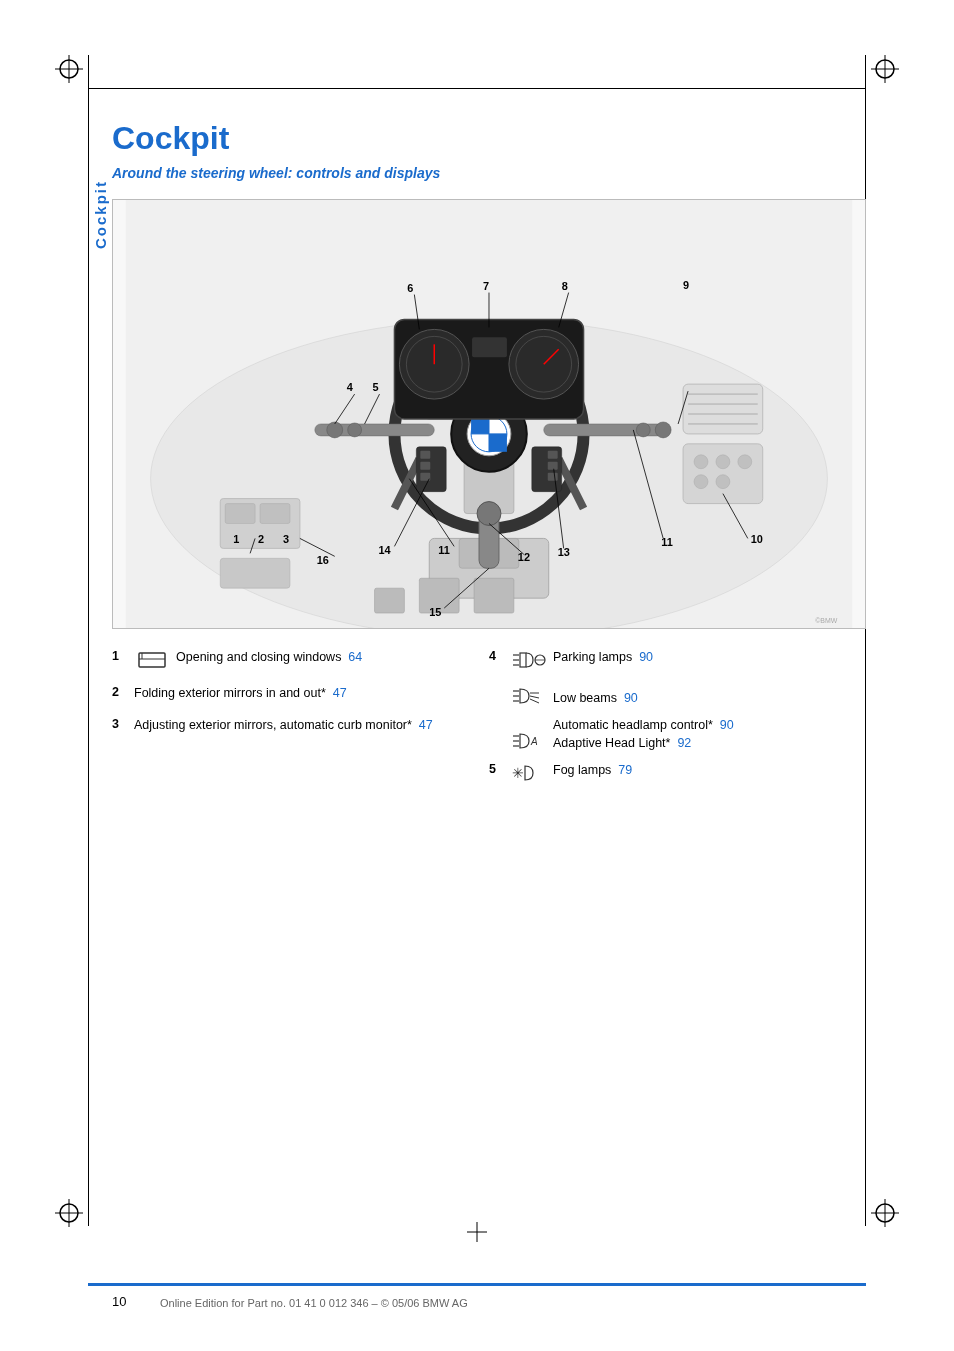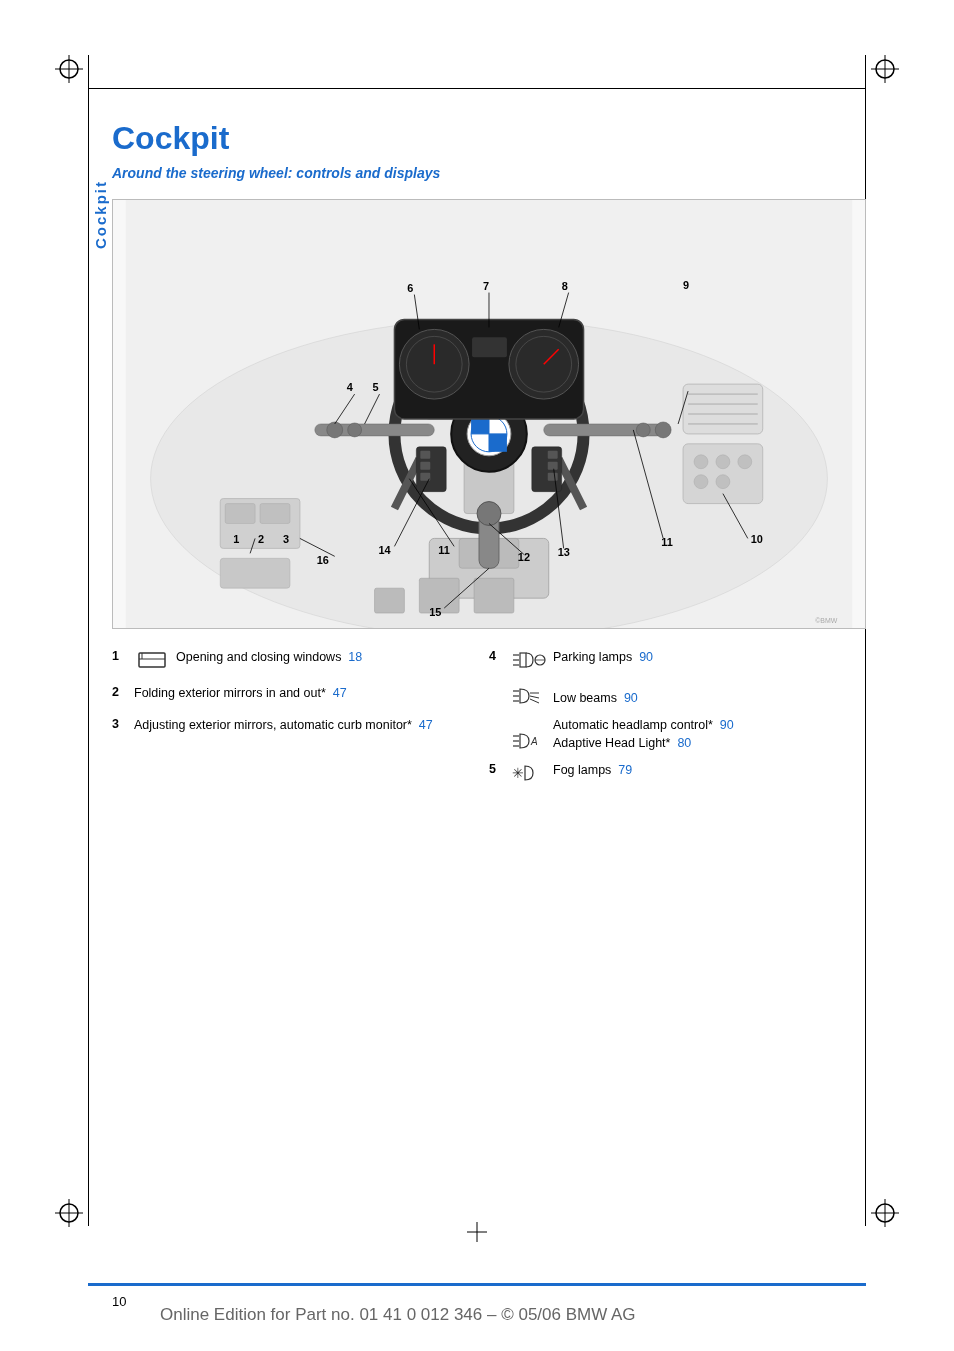--- a/index.html
+++ b/index.html
@@ -380,21 +380,21 @@
       <div class="legend-item">
         <span class="legend-num">1</span>
         <span class="legend-icon">
           <svg width="30" height="22" viewBox="0 0 30 22">
             <rect x="2" y="4" width="26" height="14" rx="1" fill="none" stroke="#333" stroke-width="1.5"></rect>
             <line x1="2" y1="10" x2="28" y2="10" stroke="#333" stroke-width="1"></line>
             <path d="M5 4 L5 10" stroke="#333" stroke-width="1"></path>
           </svg>
         </span>
         <span class="legend-text">
-          Opening and closing windows &nbsp;<span class="legend-link">18</span>
+          Opening and closing windows &nbsp;<span class="legend-link">64</span>
         </span>
       </div>
 
       <div class="legend-item">
         <span class="legend-num">2</span>
         <span class="legend-text">
           Folding exterior mirrors in and out* &nbsp;<span class="legend-link">47</span>
         </span>
       </div>
 
@@ -452,21 +452,21 @@
             <line x1="2" y1="6" x2="8" y2="6" stroke="#333" stroke-width="1.2"></line>
             <line x1="2" y1="11" x2="8" y2="11" stroke="#333" stroke-width="1.2"></line>
             <line x1="2" y1="16" x2="8" y2="16" stroke="#333" stroke-width="1.2"></line>
             <path d="M9 4 Q18 4 18 11 Q18 18 9 18 Z" fill="none" stroke="#333" stroke-width="1.2"></path>
 
             <text x="20" y="15" font-size="10" fill="#333" font-style="italic">A</text>
           </svg>
         </span>
         <span class="legend-text">
           Automatic headlamp control* &nbsp;<span class="legend-link">90</span><br>
-          Adaptive Head Light* &nbsp;<span class="legend-link">80</span>
+          Adaptive Head Light* &nbsp;<span class="legend-link">92</span>
         </span>
       </div>
 
       <div class="legend-item" style="margin-top:10px;">
         <span class="legend-num">5</span>
         <span class="legend-icon">
           <svg width="36" height="22" viewBox="0 0 36 22">
 
             <text x="1" y="16" font-size="14" fill="#333">✳</text>
             <path d="M14 4 Q22 4 22 11 Q22 18 14 18 Z" fill="none" stroke="#333" stroke-width="1.2"></path>
@@ -477,13 +477,13 @@
         </span>
       </div>
     </div>
   </div>
 </div>
 
 <div class="footer-line"></div>
 
 <div class="page-num">10</div>
 
-<div class="footer-text" style="position:absolute; bottom:26px; left:160px; font-size:17px; color:#666;">Online Edition for Part no. 01 41 0 012 346 – © 05/06 BMW AG</div>
+<div class="footer-text" style="position:absolute; bottom:42px; left:160px; font-size:11px; color:#666;">Online Edition for Part no. 01 41 0 012 346 – © 05/06 BMW AG</div>
 
 </body></html>

